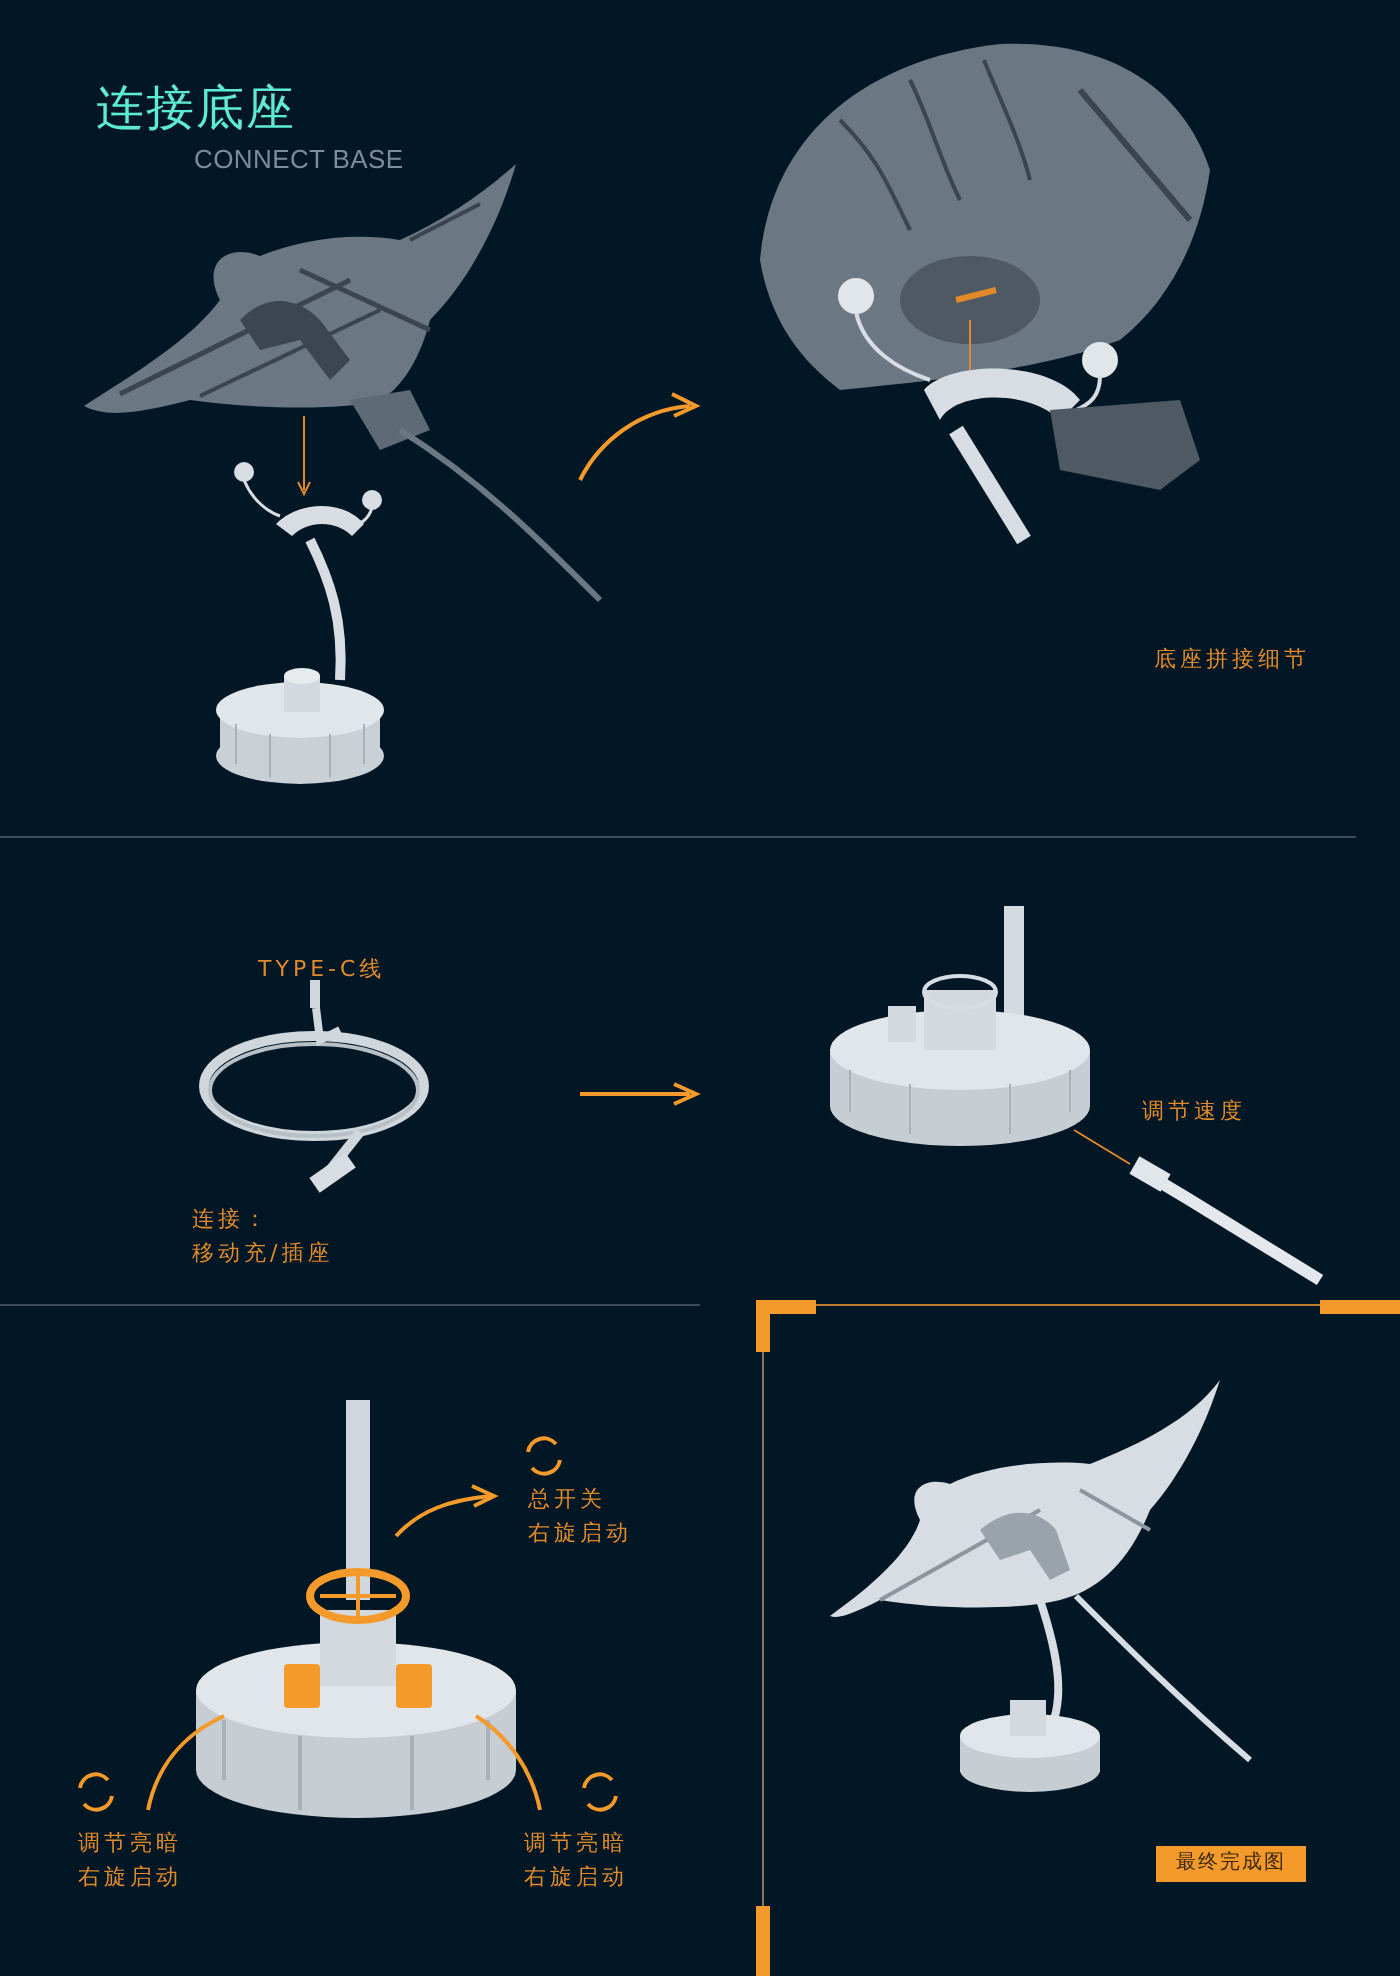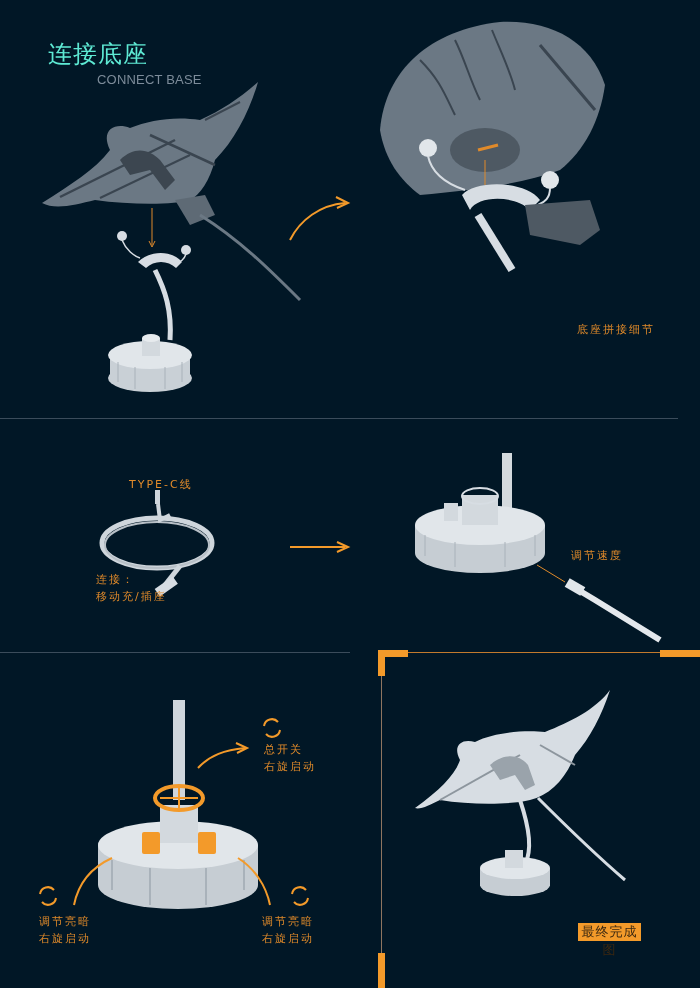--- a/index.html
+++ b/index.html
@@ -4,21 +4,21 @@
 <style>
   * { box-sizing: border-box; margin: 0; padding: 0; }
   html, body { width: 700px; height: 988px; background: #011726; overflow: hidden; }
   body { position: relative; font-family: "DejaVu Sans", "Liberation Sans", sans-serif; }
   .abs { position: absolute; }
   .title-cn { left: 48px; top: 38px; font-size: 24px; color: #5eead4; letter-spacing: 1px; font-weight: normal; }
   .title-en { left: 49px; top: 72px; font-size: 13px; color: #7d8c9a; font-family: "Liberation Sans", sans-serif; letter-spacing: 0.2px; margin-left: 48px; }
   .orange-txt { color: #e08a2a; font-size: 11px; letter-spacing: 2px; line-height: 17px; }
   .divider { background: #3b4c5b; height: 1px; }
   .orange { background: #f39a2a; }
-  .badge { left: 578px; top: 923px; width: 63px; height: 18px; background: #f39a2a; color: #3a2710; font-size: 13px; letter-spacing: 1px; text-align: center; line-height: 18px; }
+  .badge { left: 578px; top: 923px; width: 75px; height: 18px; background: #f39a2a; color: #3a2710; font-size: 10px; letter-spacing: 1px; text-align: center; line-height: 18px; }
   svg { position: absolute; overflow: visible; }
 </style>
 </head>
 <body>
 
 <div class="abs title-cn">连接底座</div>
 <div class="abs title-en">CONNECT BASE</div>
 
 <svg style="left:0;top:0;width:700px;height:420px" viewBox="0 0 700 420">
 
@@ -96,21 +96,21 @@
   <ellipse cx="480" cy="496" rx="18" ry="8" stroke="#d7dde3" stroke-width="2" fill="none"></ellipse>
   <rect x="444" y="503" width="14" height="18" fill="#d3d9de"></rect>
   <line x1="425" y1="535" x2="425" y2="556" stroke="#a9b2ba"></line>
   <line x1="455" y1="542" x2="455" y2="567" stroke="#a9b2ba"></line>
   <line x1="505" y1="542" x2="505" y2="567" stroke="#a9b2ba"></line>
   <line x1="535" y1="535" x2="535" y2="556" stroke="#a9b2ba"></line>
   <line x1="537" y1="565" x2="565" y2="582" stroke="#e08a2a" stroke-width="1"></line>
   <path d="M570,585 L595,600 L660,640" stroke="#e4e8ec" stroke-width="6" fill="none"></path>
   <rect x="566" y="582" width="18" height="10" transform="rotate(30 575 587)" fill="#e1e6ea"></rect>
 </svg>
-<div class="abs orange-txt" style="left:96px;top:571px">
+<div class="abs orange-txt" style="left:96px;top:601px">
   <div>连接：</div>
   <div>移动充/插座</div>
 </div>
 <div class="abs orange-txt" style="left:571px;top:547px">调节速度</div>
 
 <div class="abs divider" style="left:0;top:652px;width:350px"></div>
 
 <div class="abs orange" style="left:378px;top:650px;width:30px;height:7px"></div>
 <div class="abs orange" style="left:378px;top:650px;width:7px;height:26px"></div>
 <div class="abs" style="left:408px;top:652px;width:252px;height:1px;background:#c27a2d"></div>

